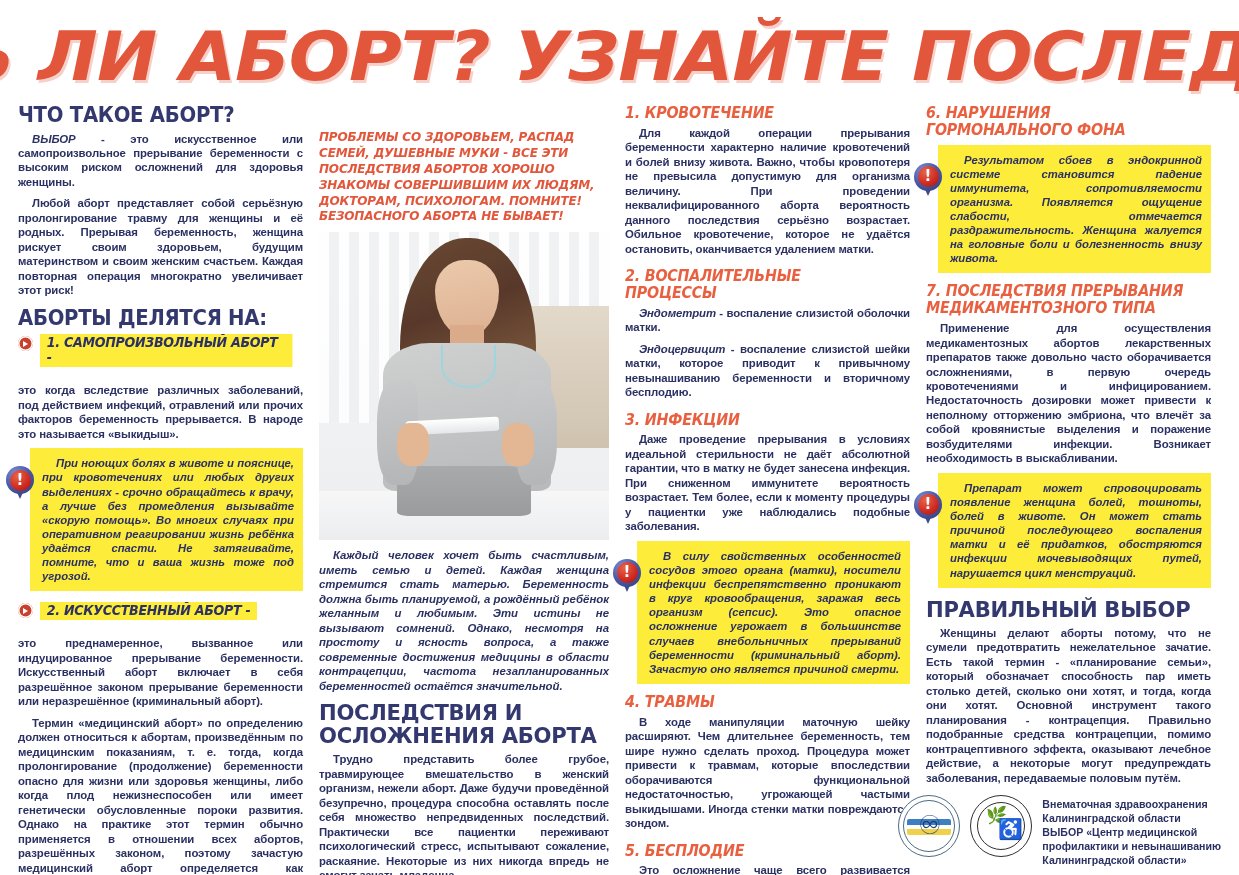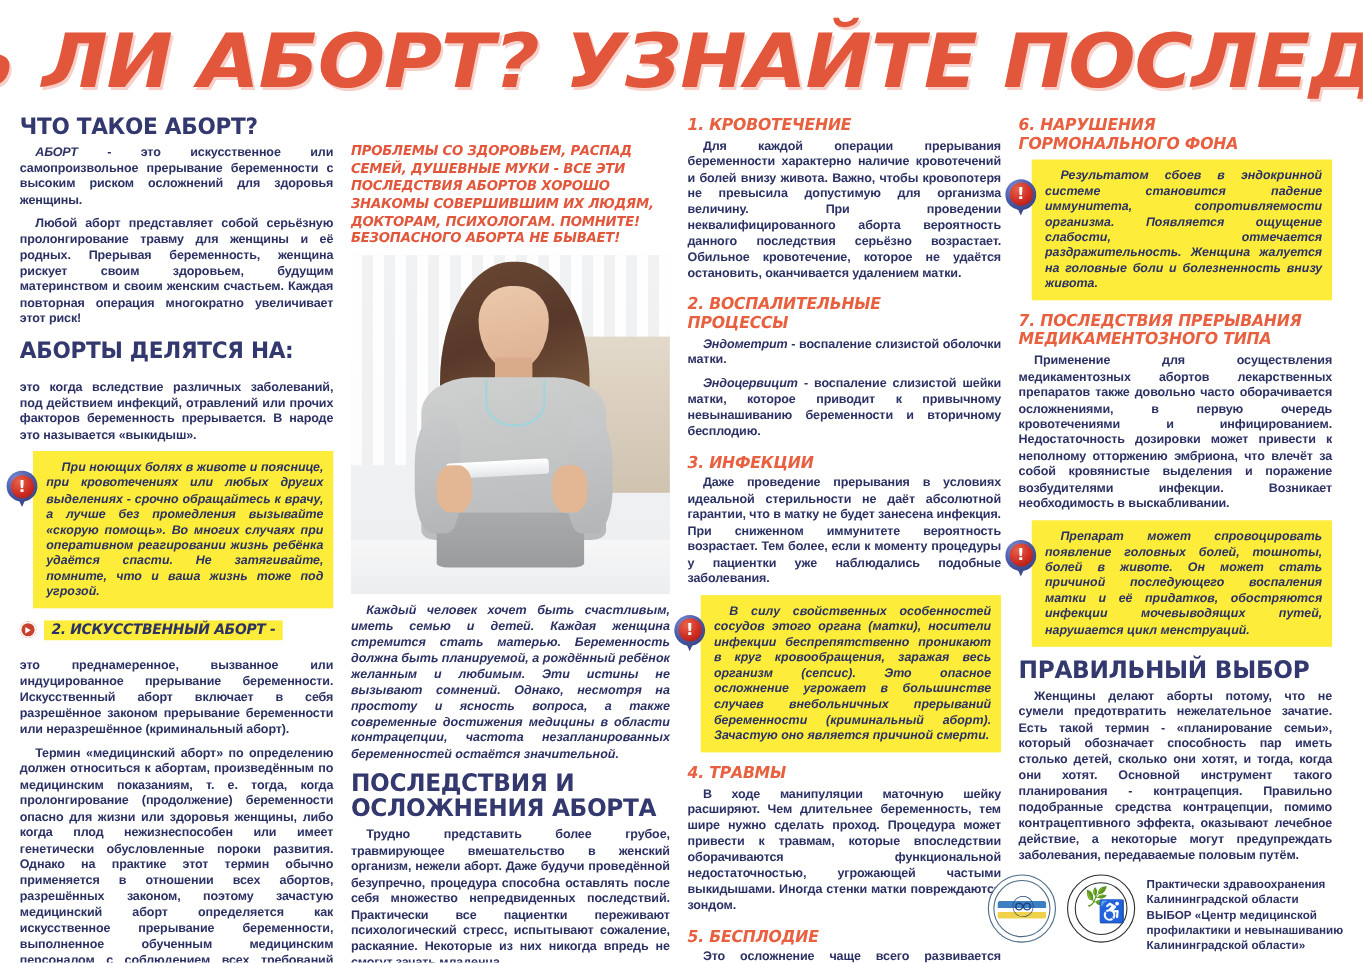--- a/index.html
+++ b/index.html
@@ -338,25 +338,33 @@
 <body>
 
 <div class="banner">
   <h1>ДЕЛАТЬ ЛИ АБОРТ? УЗНАЙТЕ ПОСЛЕДСТВИЯ!</h1>
 </div>
 
 <div class="columns">
 
   <div class="col col-1">
     <h2 class="blue-head">ЧТО ТАКОЕ АБОРТ?</h2>
-    <p class="body"><span class="term">АБОРТ</span><span> - это искусственное или самопроизвольное прерывание беременности с высоким риском осложнений для здоровья женщины.</span></p>
+    <p class="body"><span class="term">ВЫБОР</span><span> - это искусственное или самопроизвольное прерывание беременности с высоким риском осложнений для здоровья женщины.</span></p>
     <p class="body">Любой аборт представляет собой серьёзную пролонгирование травму для женщины и её родных. Прерывая беременность, женщина рискует своим здоровьем, будущим материнством и своим женским счастьем. Каждая повторная операция многократно увеличивает этот риск!</p>
 
     <h2 class="blue-head" style="margin-top:10px">АБОРТЫ ДЕЛЯТСЯ НА:</h2>
 
+    <div class="num-item">
+      <span class="bullet-arrow">
+        <svg width="7" height="8" viewBox="0 0 7 8">
+            <path d="M1 1 L6 4 L1 7 Z" fill="#ffffff"></path>
+          </svg>
+      </span>
+      <span class="num-label">1. САМОПРОИЗВОЛЬНЫЙ АБОРТ -</span>
+    </div>
     <p class="body noind">это когда вследствие различных заболеваний, под действием инфекций, отравлений или прочих факторов беременность прерывается. В народе это называется «выкидыш».</p>
 
     <div class="callout">
       <span class="excl">
         <span class="tail"></span>
           <span class="pin"></span>
           <span class="inner">!</span>
       </span>
       <p>При ноющих болях в животе и пояснице, при кровотечениях или любых других выделениях - срочно обращайтесь к врачу, а лучше без промедления вызывайте «скорую помощь». Во многих случаях при оперативном реагировании жизнь ребёнка удаётся спасти. Не затягивайте, помните, что и ваша жизнь тоже под угрозой.</p>
     </div>
@@ -445,21 +453,21 @@
 
     <h3 class="orange-head">7. ПОСЛЕДСТВИЯ ПРЕРЫВАНИЯ МЕДИКАМЕНТОЗНОГО ТИПА</h3>
     <p class="body">Применение для осуществления медикаментозных абортов лекарственных препаратов также довольно часто оборачивается осложнениями, в первую очередь кровотечениями и инфицированием. Недостаточность дозировки может привести к неполному отторжению эмбриона, что влечёт за собой кровянистые выделения и поражение возбудителями инфекции. Возникает необходимость в выскабливании.</p>
 
     <div class="callout">
       <span class="excl">
         <span class="tail"></span>
           <span class="pin"></span>
           <span class="inner">!</span>
       </span>
-      <p>Препарат может спровоцировать появление головных болей, тошноты, болей в животе. Он может стать причиной последующего воспаления матки и её придатков, обостряются инфекции мочевыводящих путей, нарушается цикл менструаций.</p>
+      <p>Препарат может спровоцировать появление женщина болей, тошноты, болей в животе. Он может стать причиной последующего воспаления матки и её придатков, обостряются инфекции мочевыводящих путей, нарушается цикл менструаций.</p>
     </div>
 
     <h2 class="blue-head" style="font-size:22px;margin-top:10px">ПРАВИЛЬНЫЙ ВЫБОР</h2>
     <p class="body">Женщины делают аборты потому, что не сумели предотвратить нежелательное зачатие. Есть такой термин - «планирование семьи», который обозначает способность пар иметь столько детей, сколько они хотят, и тогда, когда они хотят. Основной инструмент такого планирования - контрацепция. Правильно подобранные средства контрацепции, помимо контрацептивного эффекта, оказывают лечебное действие, а некоторые могут предупреждать заболевания, передаваемые половым путём.</p>
 
   </div>
 </div>
 
 <div class="footer">
   <div class="logo logo1">
@@ -468,19 +476,19 @@
     <span class="flag"></span>
     <span class="bowl">♾</span>
   </div>
   <div class="logo logo2">
     <span class="ring-o"></span>
       <span class="ring-i"></span>
     <span class="leaf">🌿</span>
     <span class="cup">♿</span>
   </div>
   <div class="footer-text">
-    <div>Практически здравоохранения</div>
+    <div>Внематочная здравоохранения</div>
     <div>Калининградской области</div>
     <div>ВЫБОР «Центр медицинской</div>
     <div>профилактики и невынашиванию</div>
     <div>Калининградской области»</div>
   </div>
 </div>
 
 </body></html>

